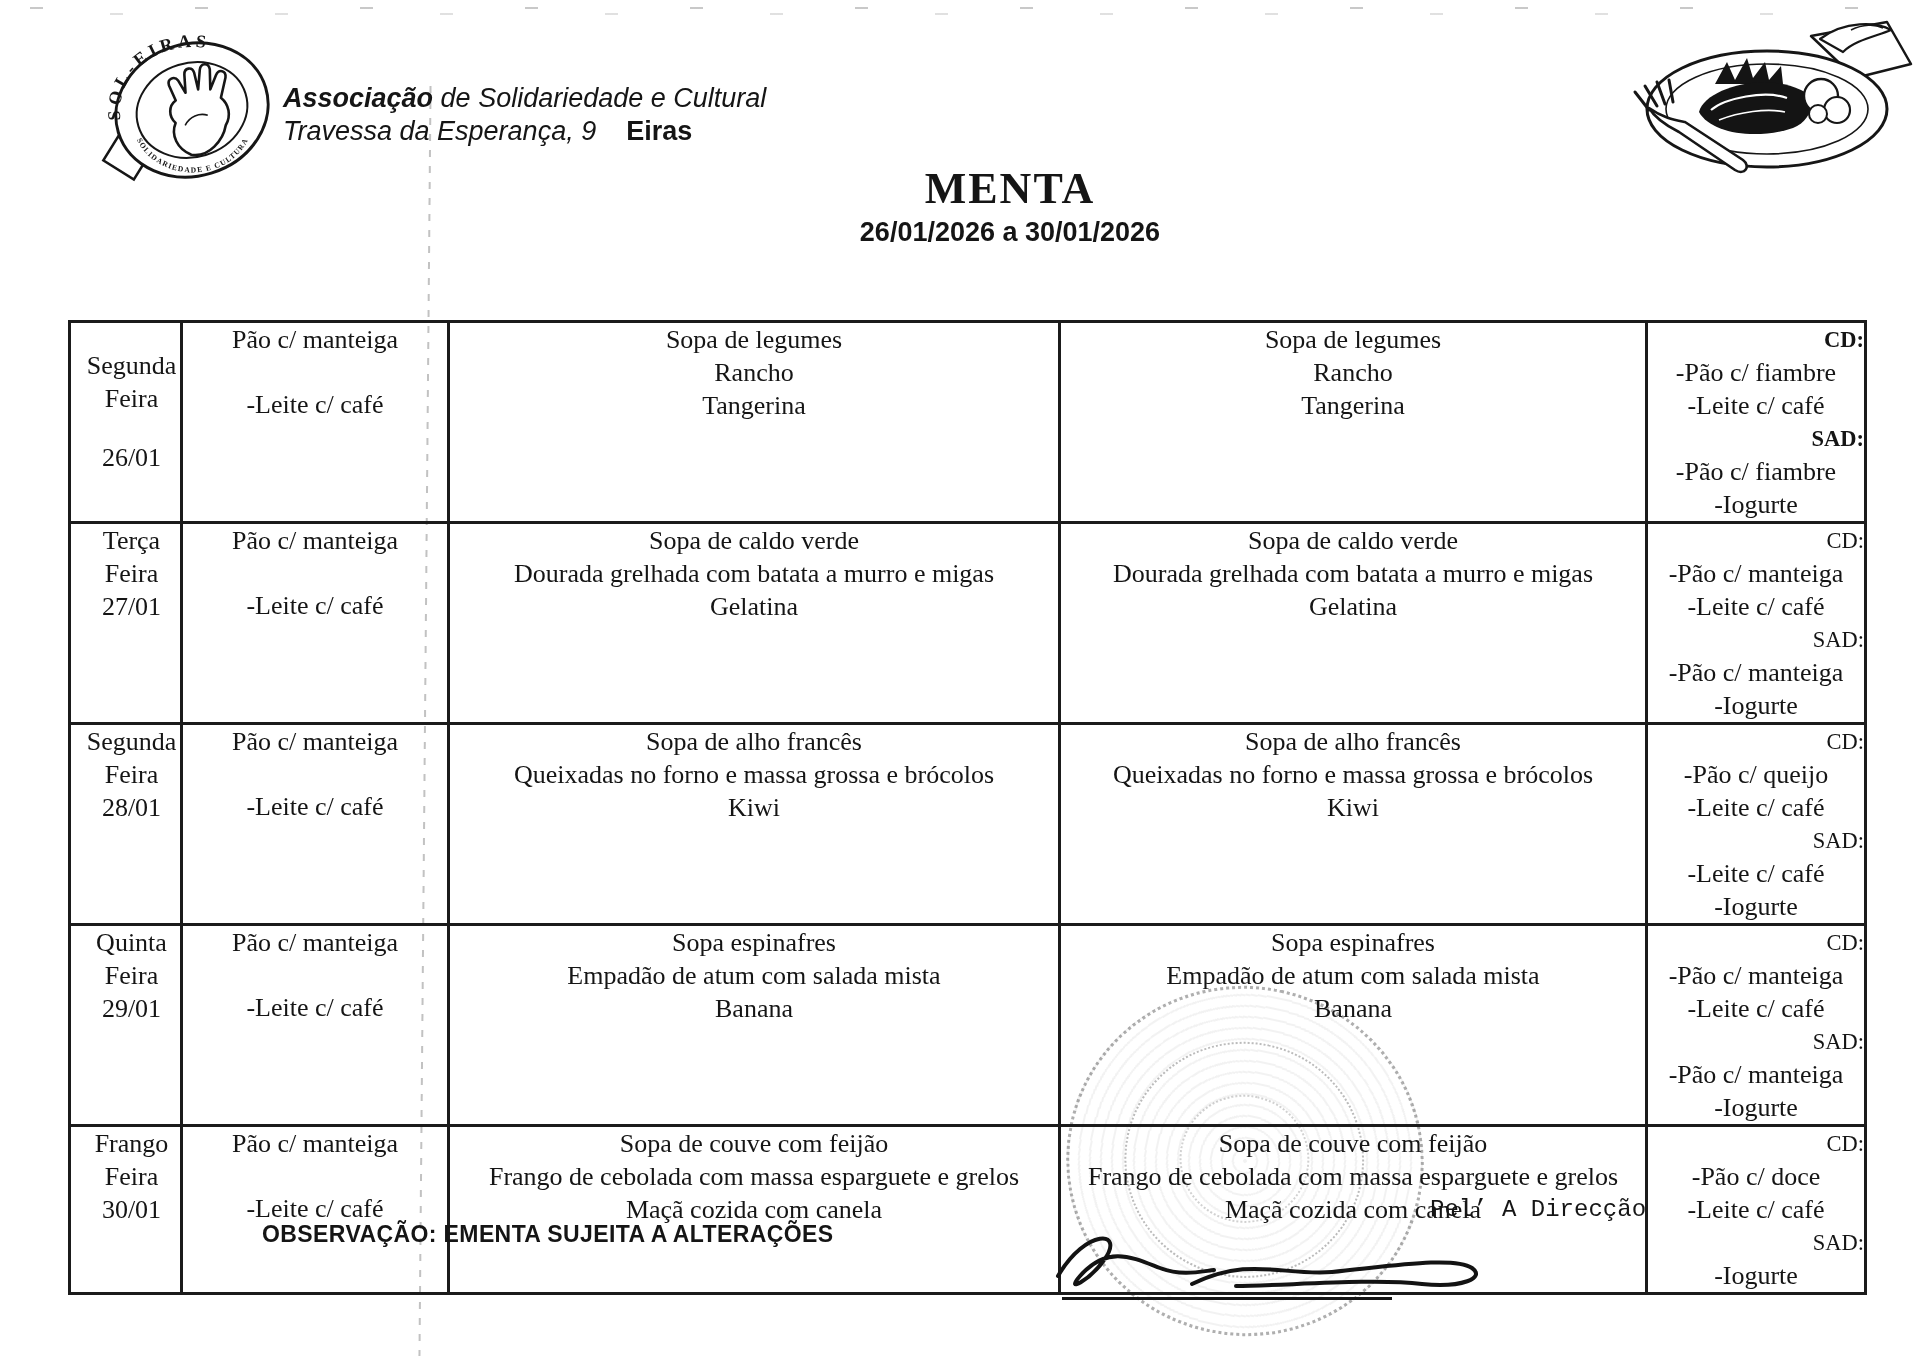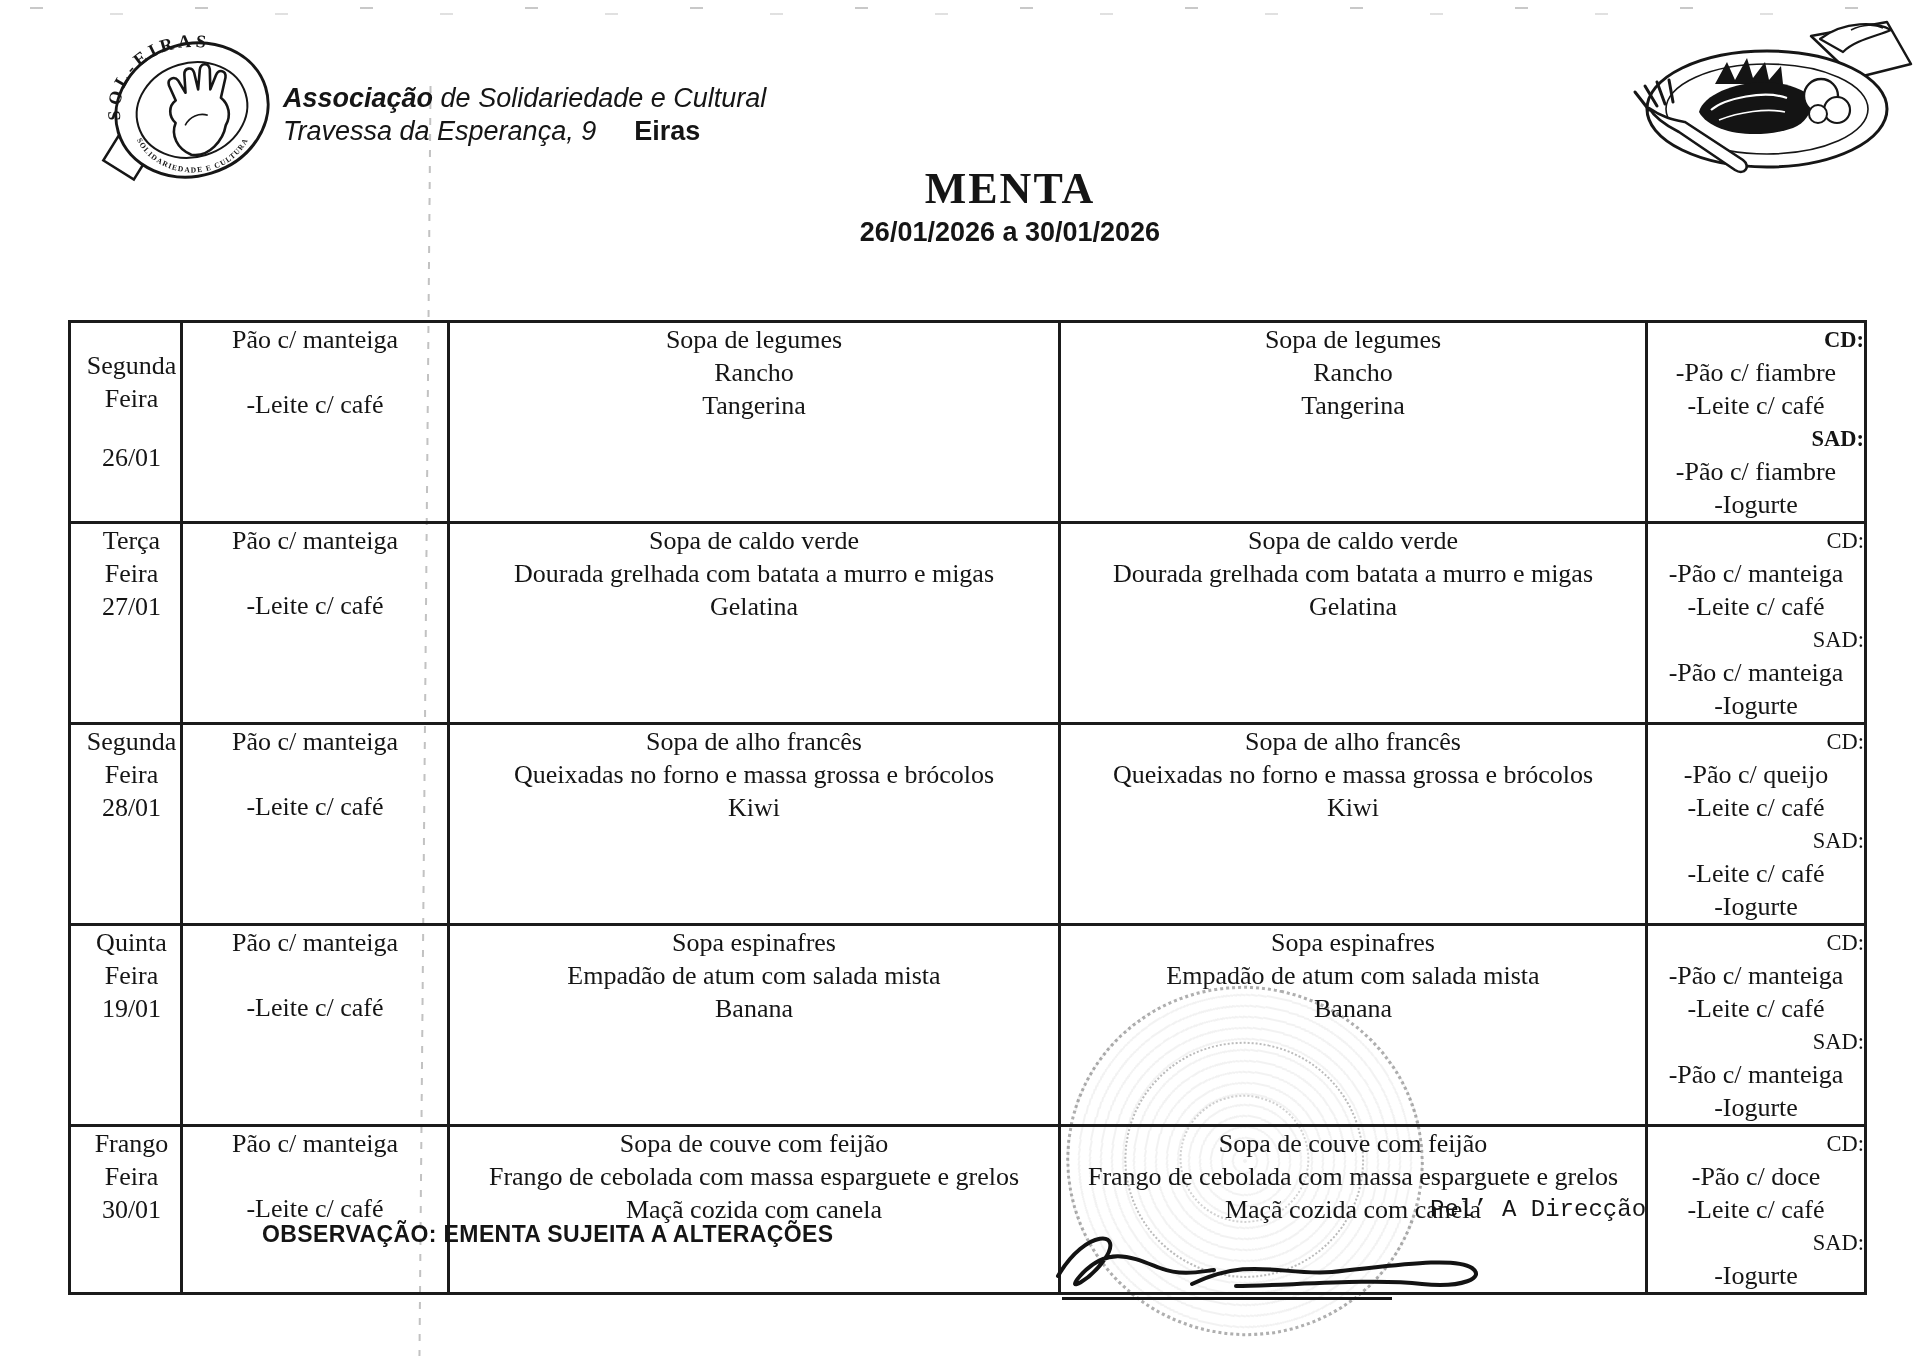--- a/index.html
+++ b/index.html
@@ -12,21 +12,21 @@
   .noise-strip{position:absolute;left:30px;right:30px;height:2px;opacity:.32;
     background:repeating-linear-gradient(to right, #555 0 13px, transparent 13px 165px);}
   .fold-line{position:absolute;left:424px;top:86px;bottom:0;width:2px;opacity:.45;
     background:repeating-linear-gradient(to bottom,#777 0 7px,transparent 7px 16px);
     transform:rotate(.5deg);z-index:0;}
   
   .logo-svg{position:absolute;left:92px;top:28px;z-index:2;}
   .org{position:absolute;left:283px;top:82px;z-index:2;
     font-family:"Liberation Sans",sans-serif;font-size:27px;line-height:33px;font-style:italic;}
   .org .b{font-weight:bold;}
-  .org .eiras{font-weight:bold;font-style:normal;margin-left:38px;}
+  .org .eiras{font-weight:bold;font-style:normal;margin-left:30px;}
   .plate-svg{position:absolute;left:1615px;top:14px;z-index:2;}
   
   .title-block{position:absolute;left:60px;top:163px;width:1900px;text-align:center;z-index:2;}
   .title{font-size:44px;font-weight:bold;letter-spacing:2px;font-family:"Liberation Serif",serif;}
   .subtitle{margin-top:3px;font-size:27px;font-weight:bold;font-family:"Liberation Sans",sans-serif;}
   
   table.menu{position:absolute;left:68px;top:320px;width:1796px;border-collapse:collapse;
     table-layout:fixed;z-index:1;background:transparent;}
   table.menu td{border:3px solid #1b1b1b;text-align:center;vertical-align:top;padding:0;
     font-size:26px;line-height:33px;}
@@ -210,21 +210,21 @@
           <div>-Leite c/ café</div>
           <div class="lbl">SAD:</div>
           <div>-Leite c/ café</div>
           <div>-Iogurte</div>
         </td>
       </tr>
       <tr style="height:168px">
         <td class="c-day">
           <span>Quinta</span>
           <span>Feira</span>
-          <span class="date">19/01</span>
+          <span class="date">29/01</span>
         </td>
         <td class="c-bf">
           <div>Pão c/ manteiga</div>
           <div class="bf2">-Leite c/ café</div>
         </td>
         <td class="c-main">
           <div>Sopa espinafres</div>
           <div>Empadão de atum com salada mista</div>
           <div>Banana</div>
         </td>

